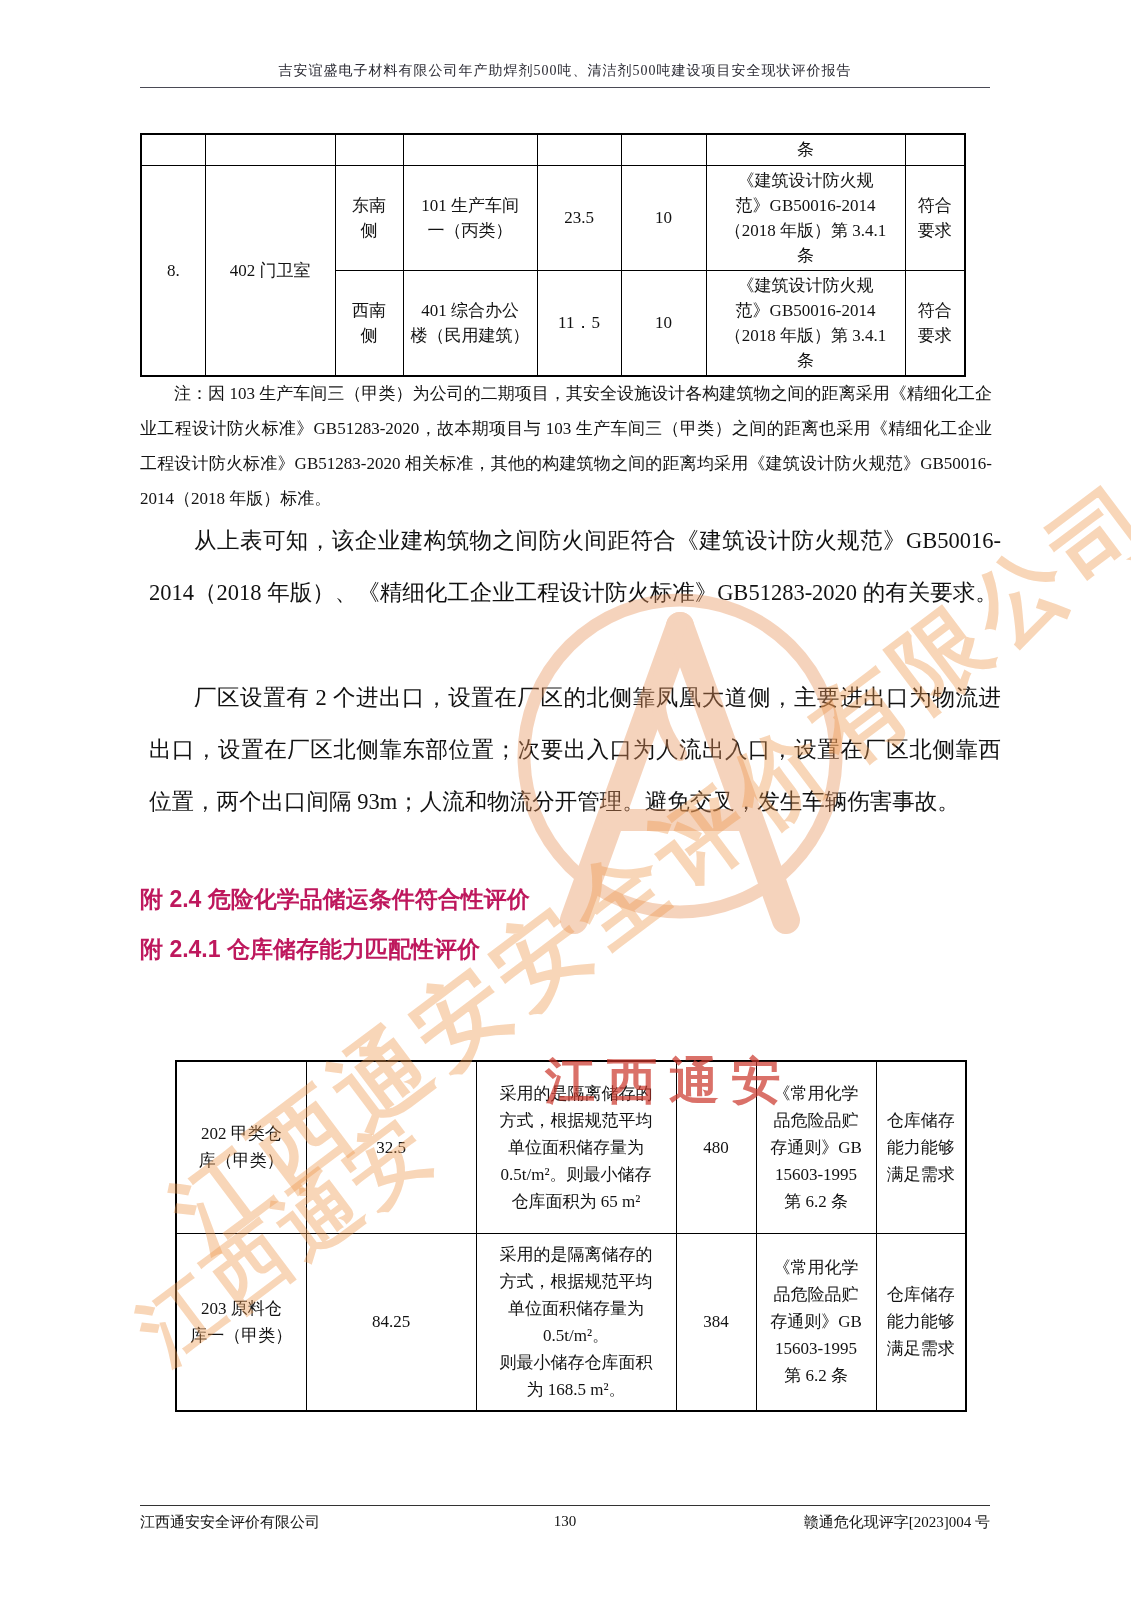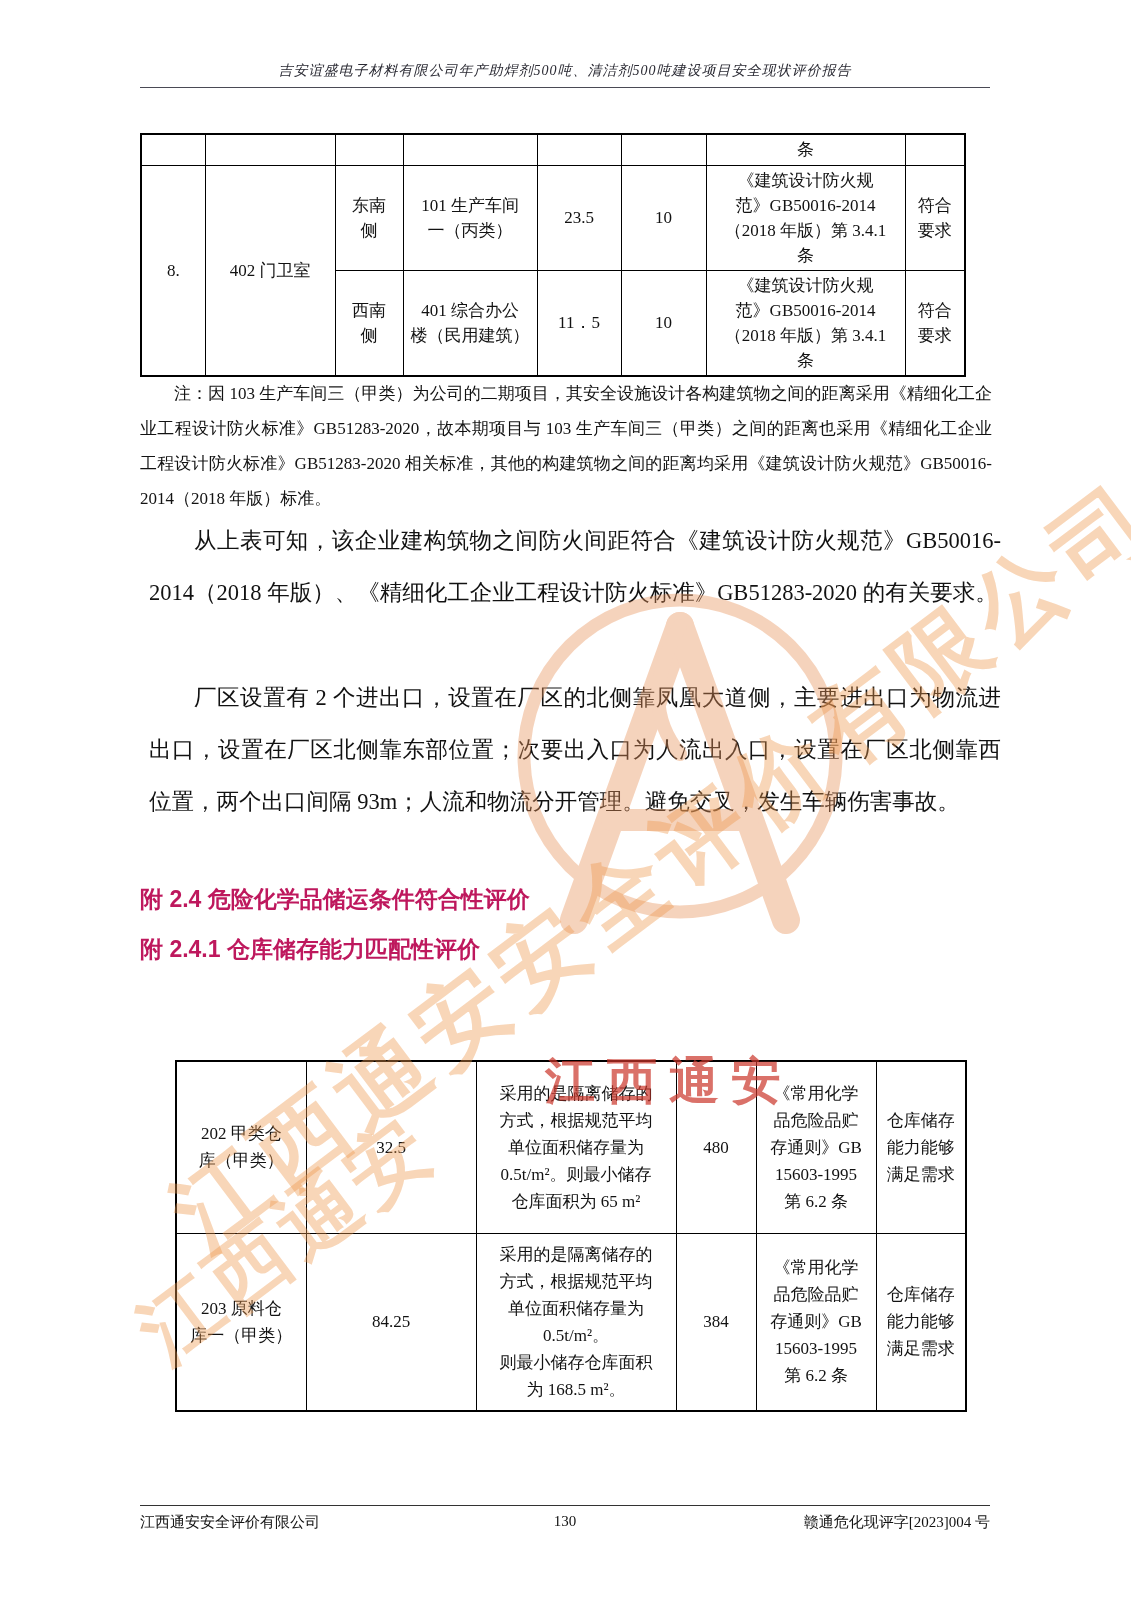--- a/index.html
+++ b/index.html
@@ -6,21 +6,21 @@
   html,body { background:#ffffff; }
   .page {
     position:relative; width:1131px; height:1600px; background:#ffffff;
     font-family:"Liberation Serif", serif; color:#121212; overflow:hidden;
   }
 
   
   .header {
     position:absolute; left:140px; top:62px; width:850px;
     text-align:center; font-size:14px; letter-spacing:1px; color:#2a2a33;
-    padding-bottom:7px; border-bottom:1.5px solid #4a4a55;font-style:italic;
+    padding-bottom:7px; border-bottom:1.5px solid #4a4a55;
   }
 
   
   table { border-collapse:collapse; table-layout:fixed; }
   td, th {
     border:1px solid #000; text-align:center; vertical-align:middle;
     white-space:pre-line; font-weight:normal; overflow:hidden;
   }
 
   .fire-table {

